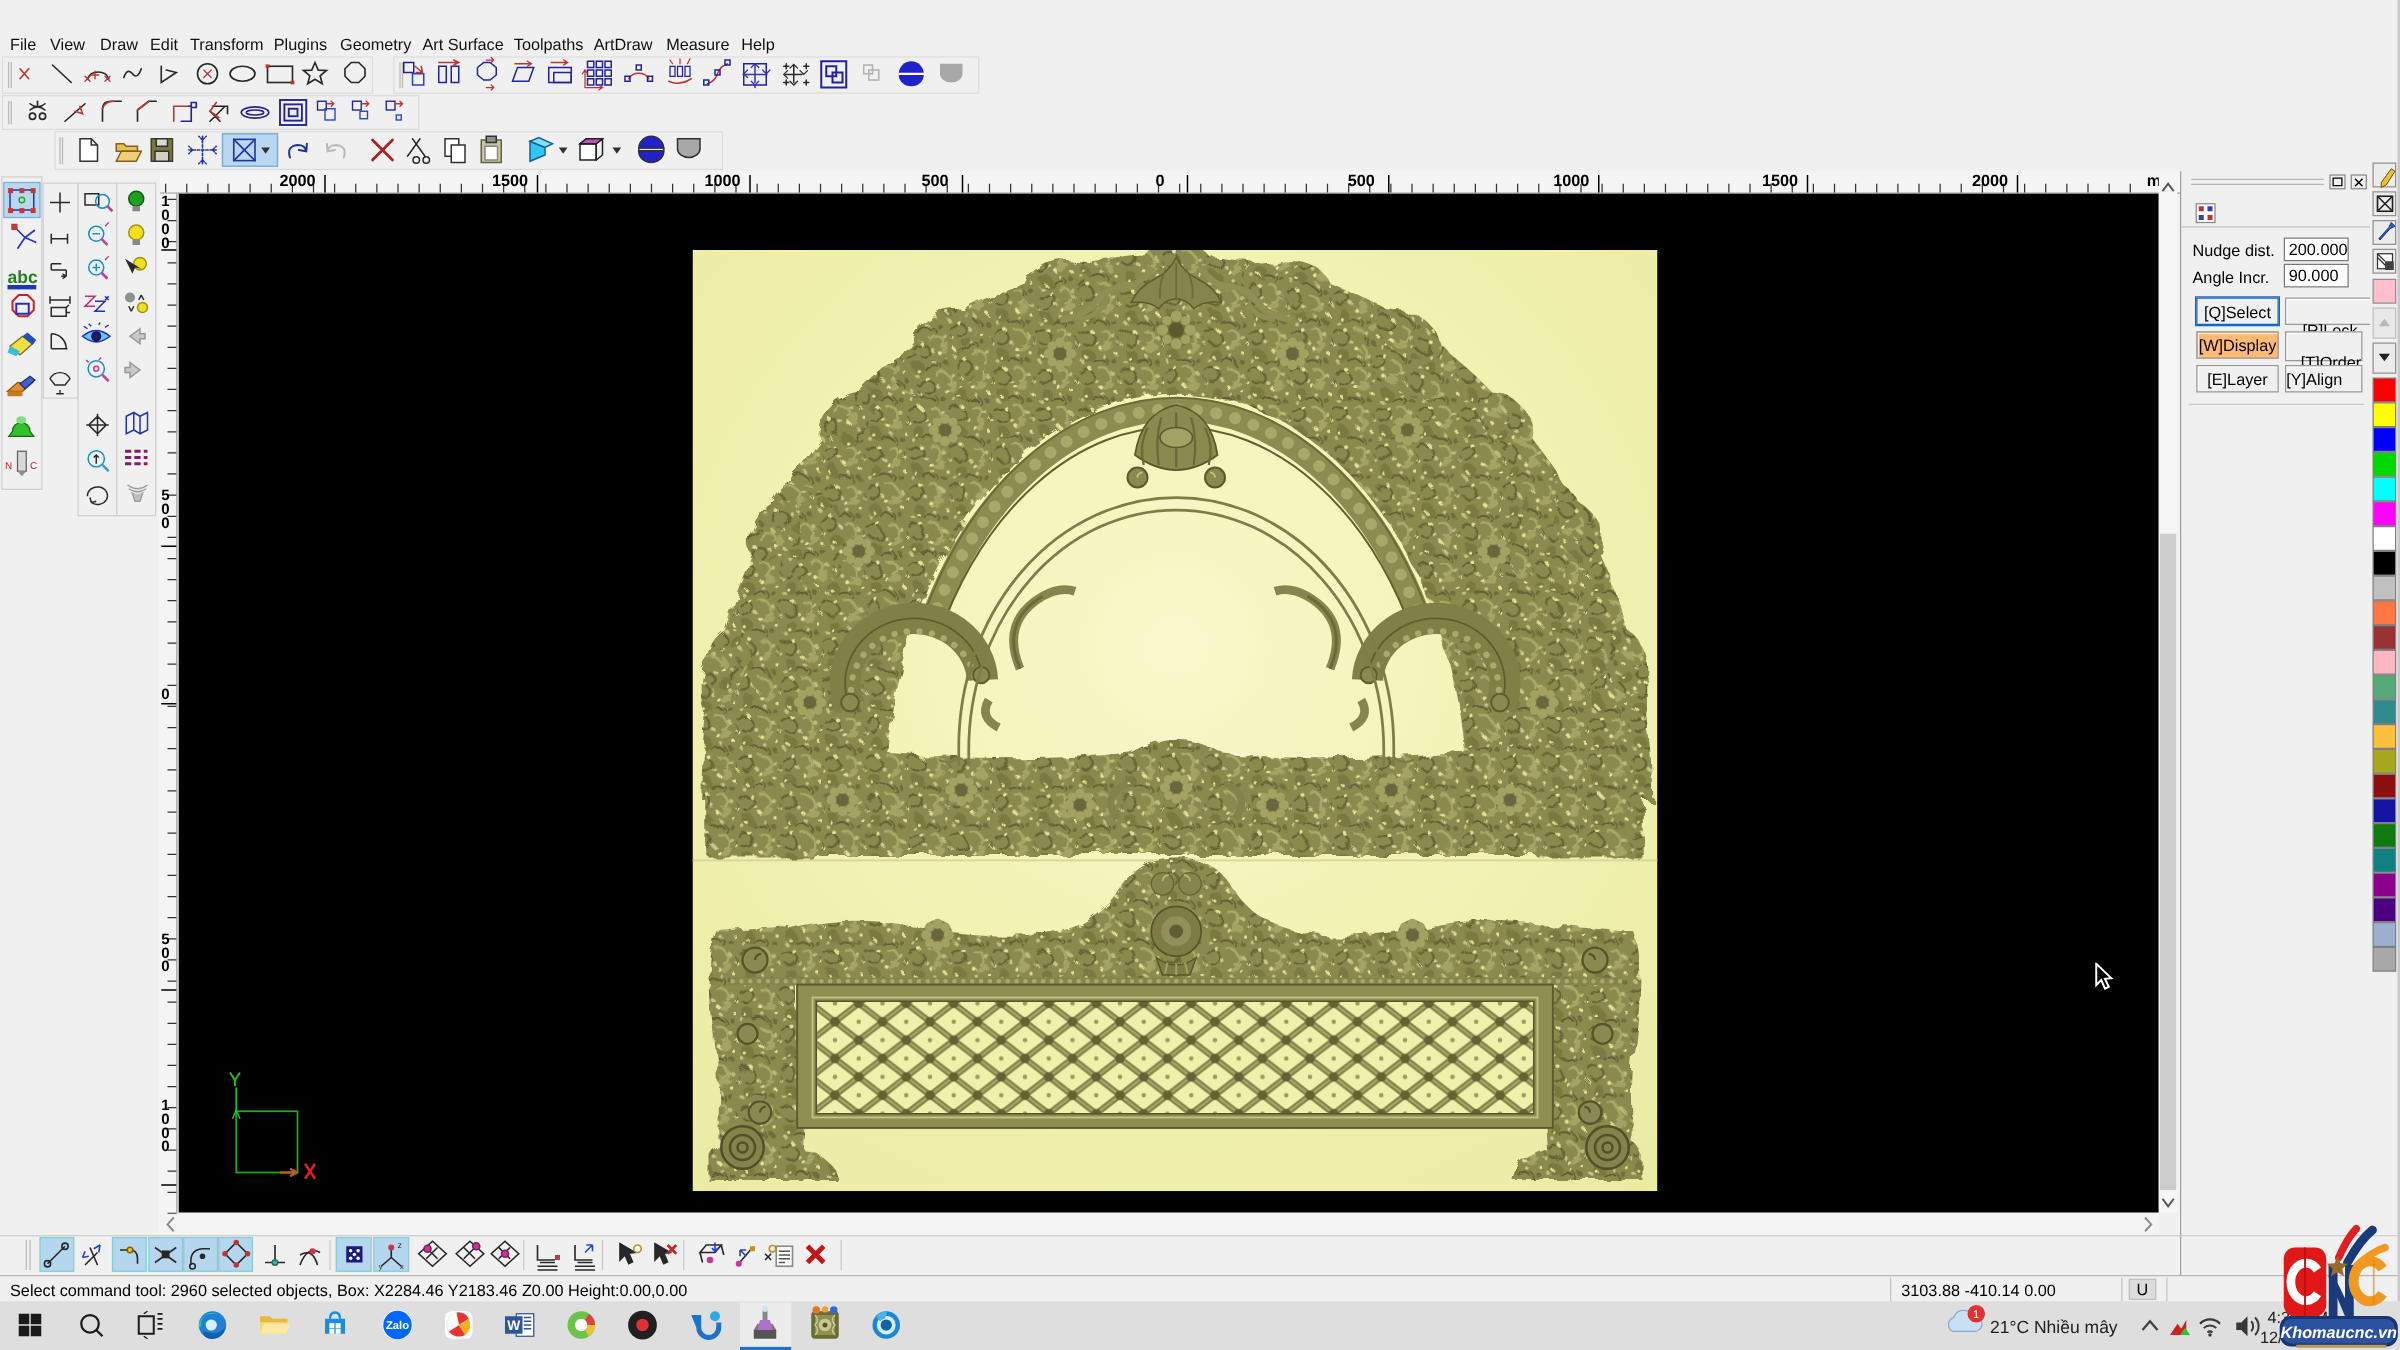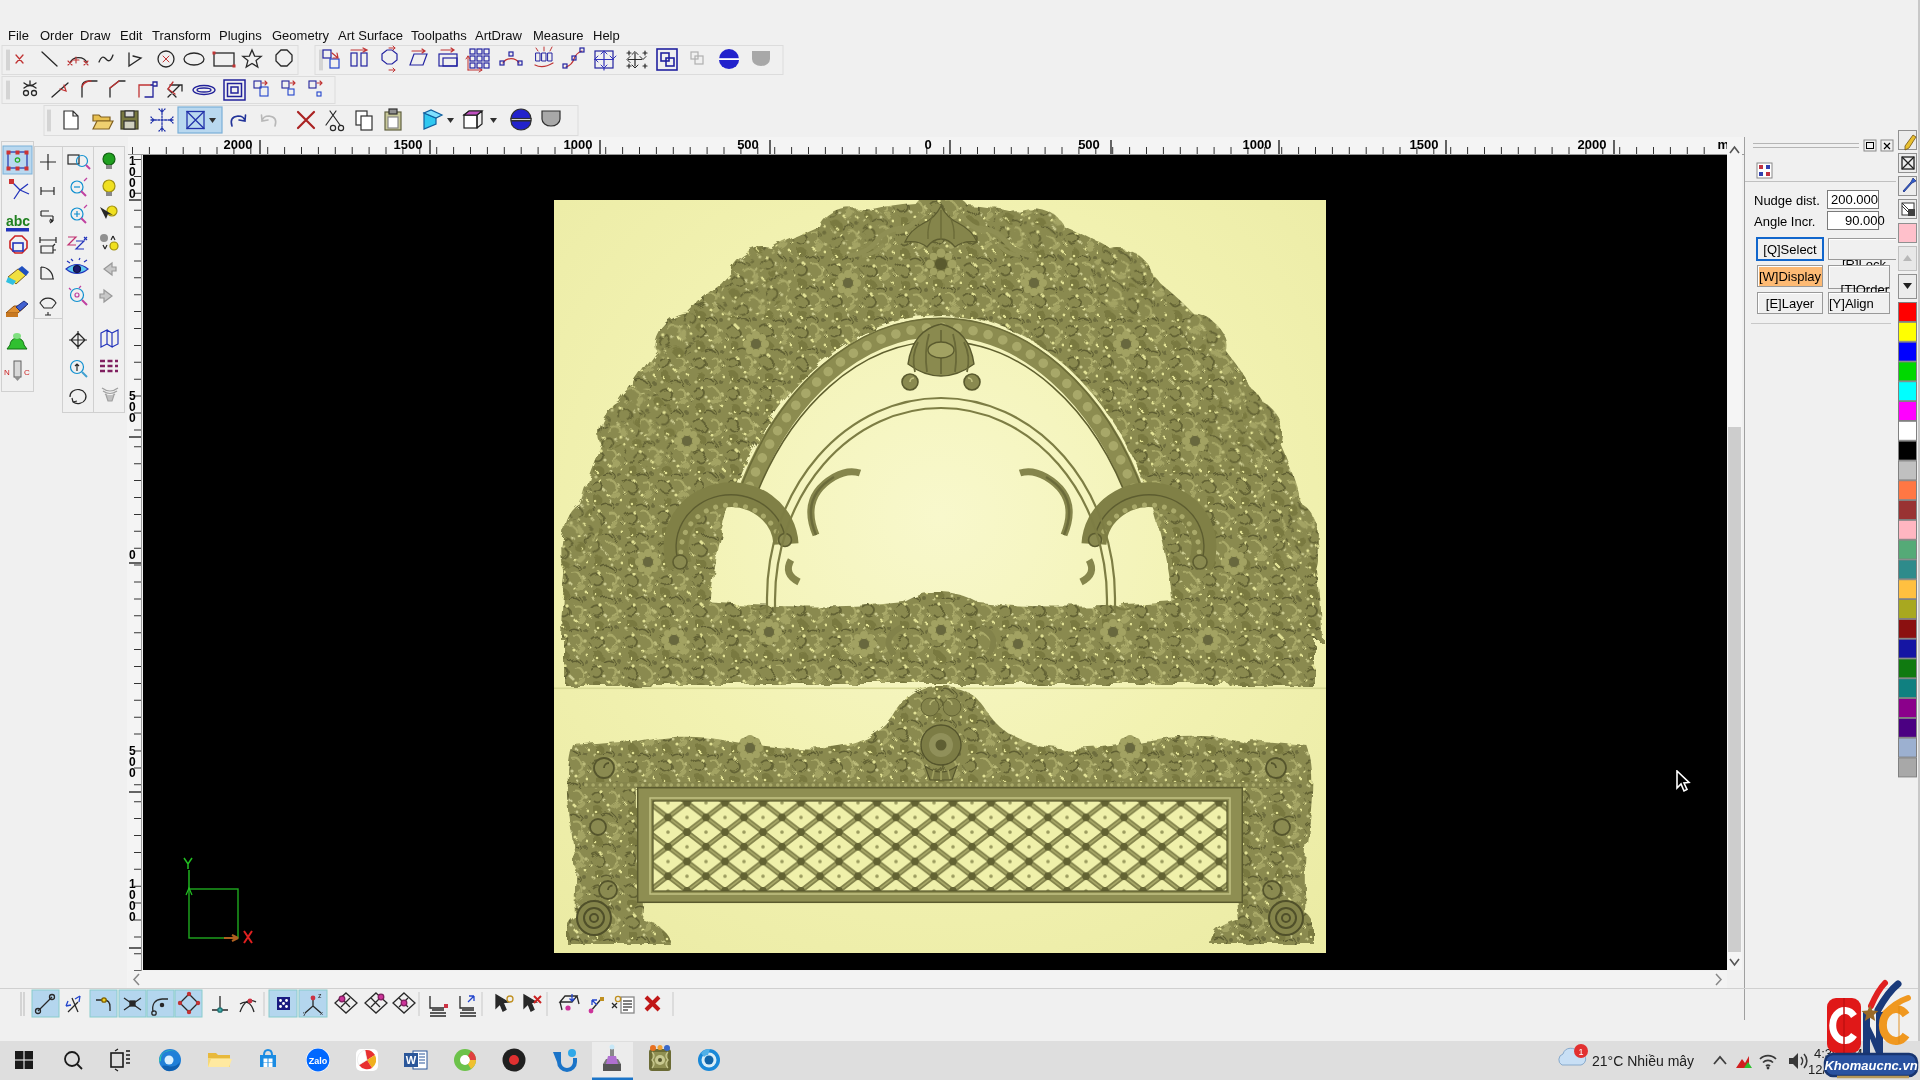--- a/index.html
+++ b/index.html
@@ -7,21 +7,21 @@
 #root{position:relative;width:1920px;height:1080px;background:#f0f0f0;overflow:hidden}
 .mitem{position:absolute;top:3px;font-size:13px;color:#101010}
 .sb{position:absolute;font-size:13px;color:#000}
 </style></head>
 <body>
 <div id="root">
 
 
 <div class="abs" style="left:0;top:25px;width:1920px;height:20px;background:#f0f0f0">
   <div class="mitem" style="left:8px">File</div>
-  <div class="mitem" style="left:40px">Order</div>
+  <div class="mitem" style="left:40px">View</div>
   <div class="mitem" style="left:80px">Draw</div>
   <div class="mitem" style="left:120px">Edit</div>
   <div class="mitem" style="left:152px">Transform</div>
   <div class="mitem" style="left:219px">Plugins</div>
   <div class="mitem" style="left:272px">Geometry</div>
   <div class="mitem" style="left:338px">Art Surface</div>
   <div class="mitem" style="left:411px">Toolpaths</div>
   <div class="mitem" style="left:475px">ArtDraw</div>
   <div class="mitem" style="left:533px">Measure</div>
   <div class="mitem" style="left:593px">Help</div>
@@ -758,21 +758,21 @@
     <rect x="2" y="2" width="15" height="15" fill="#fff" stroke="#888"></rect>
     <rect x="4" y="4" width="4" height="4" fill="#c03040"></rect>
         <rect x="11" y="4" width="4" height="4" fill="#3040b0"></rect>
     <rect x="4" y="11" width="4" height="4" fill="#3040b0"></rect>
         <rect x="11" y="11" width="4" height="4" fill="#c03040"></rect>
   </svg>
   <div class="abs" style="left:0;top:44px;width:152px;border-top:1px solid #c0c0c0"></div>
   <div class="abs" style="left:9px;top:56px;font-size:13px">Nudge dist.</div>
   <div class="abs" style="left:82px;top:53px;width:52px;height:19px;background:#fff;border:1px solid #7a7a7a;font-size:13px;padding:1px 0 12px 3px;overflow:hidden">200.000</div>
   <div class="abs" style="left:9px;top:77px;font-size:13px">Angle Incr.</div>
-  <div class="abs" style="left:82px;top:74px;width:52px;height:19px;background:#fff;border:1px solid #7a7a7a;font-size:13px;padding:1px 0 0 17px">90.000</div>
+  <div class="abs" style="left:82px;top:74px;width:52px;height:19px;background:#fff;border:1px solid #7a7a7a;font-size:13px;padding:1px 0 0 3px">90.000</div>
   <div class="abs" style="left:12px;top:101px;width:66px;height:22px;background:#f0f0f0;border:1px solid #1166cc;outline:1px solid #1166cc;font-size:13px;text-align:center;padding-top:3px">[Q]Select</div>
   <div class="abs" style="left:83px;top:101px;width:72px;height:22px;background:#f0f0f0;border:1px solid #999;box-shadow:inset 1px 1px 0 #fff;font-size:13px;text-align:center;padding-top:18px">[R]Lock</div>
   <div class="abs" style="left:12px;top:128px;width:66px;height:22px;background:#fdba74;border:1px solid #999;box-shadow:inset 1px 1px 0 #fff;font-size:13px;text-align:center;padding-top:3px">[W]Display</div>
   <div class="abs" style="left:83px;top:128px;width:62px;height:24px;background:#f0f0f0;border:1px solid #999;box-shadow:inset 1px 1px 0 #fff;font-size:13px;text-align:right;padding-top:16px">[T]Order</div>
   <div class="abs" style="left:12px;top:155px;width:66px;height:22px;background:#f0f0f0;border:1px solid #999;box-shadow:inset 1px 1px 0 #fff;font-size:13px;text-align:center;padding-top:3px">[E]Layer</div>
   <div class="abs" style="left:83px;top:155px;width:62px;height:22px;background:#f0f0f0;border:1px solid #999;box-shadow:inset 1px 1px 0 #fff;font-size:13px;text-align:left;padding-top:3px">[Y]Align</div>
   <div class="abs" style="left:6px;top:186px;width:140px;border-top:1px solid #c8c8c8"></div>
 </div>
 
 <div id="cstrip" class="abs" style="left:1896px;top:128px;width:24px;height:892px;background:#f0f0f0">
@@ -946,20 +946,28 @@
           <path d="M646,9 l13,13 m0,-13 l-13,13"></path>
         </g>
 </g>
 <path d="M673,4 v24" stroke="#c8c8c8"></path>
 <g stroke="#c8c8c8">
         <path d="M264,4 v24 M419,4 v24 M482,4 v24 M547,4 v24"></path>
       </g>
 </svg>
 <div class="abs" style="left:0;top:988px;width:1920px;height:0;border-top:1px solid #d0d0d0"></div>
 
+<div class="abs" style="left:0;top:1020px;width:1920px;height:21px;background:#f0f0f0;border-top:1px solid #b8b8b8">
+  <div class="sb" style="left:8px;top:4px;font-size:13px">Select command tool: 2960 selected objects, Box: X2284.46 Y2183.46 Z0.00 Height:0.00,0.00</div>
+  <div class="abs" style="left:1512px;top:1px;height:19px;border-left:1px solid #c4c4c4"></div>
+  <div class="sb" style="left:1521px;top:4px;font-size:13px">3103.88 -410.14 0.00</div>
+  <div class="abs" style="left:1697px;top:1px;height:19px;border-left:1px solid #c4c4c4"></div>
+  <div class="abs" style="left:1703px;top:2px;width:22px;height:17px;background:#dcdcdc;border:1px solid #c0c0c0;font-size:13px;text-align:center">U</div>
+  <div class="abs" style="left:1733px;top:1px;height:19px;border-left:1px solid #c4c4c4"></div>
+</div>
 
 <div id="taskbar" class="abs" style="left:0;top:1041px;width:1920px;height:39px;background:#dedede">
 <svg class="abs" style="left:0;top:0" width="780" height="39" viewBox="0 0 780 39">
  <g fill="#1a1a1a">
   <g transform="translate(24,19)">
             <rect x="-9" y="-9" width="8.4" height="8.4"></rect>
             <rect x="0.6" y="-9" width="8.4" height="8.4"></rect>
             <rect x="-9" y="0.6" width="8.4" height="8.4"></rect>
             <rect x="0.6" y="0.6" width="8.4" height="8.4"></rect>
           </g>

